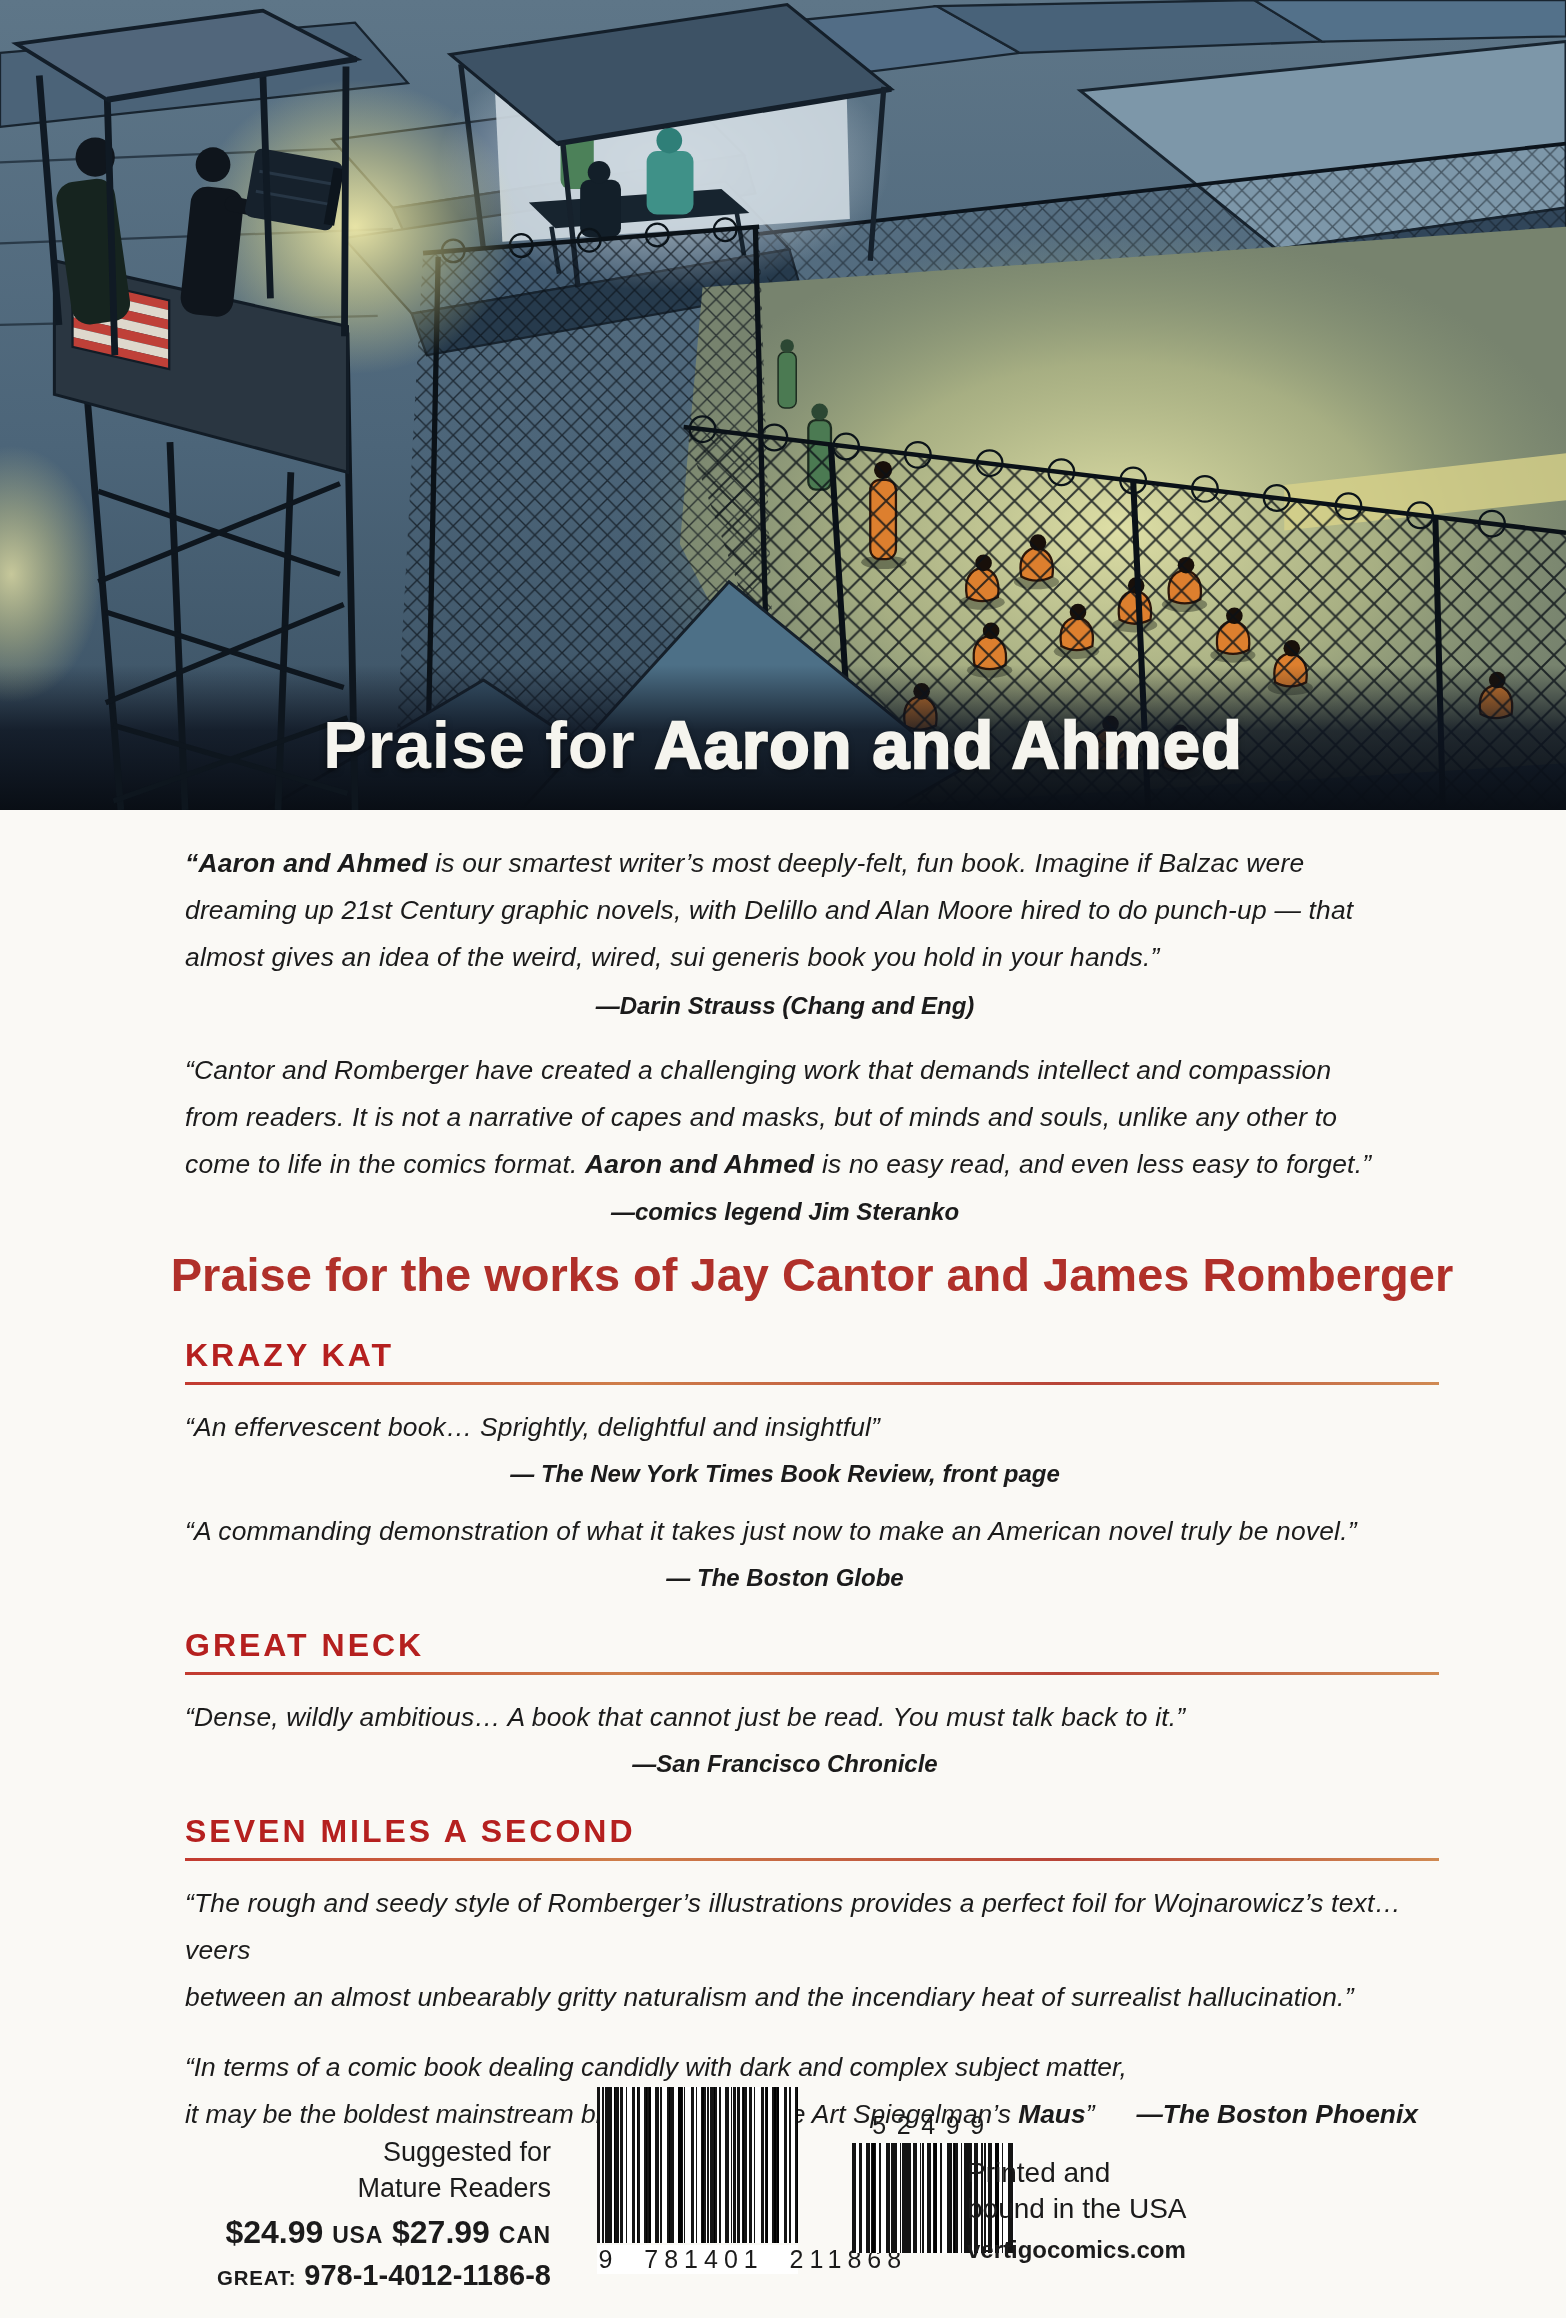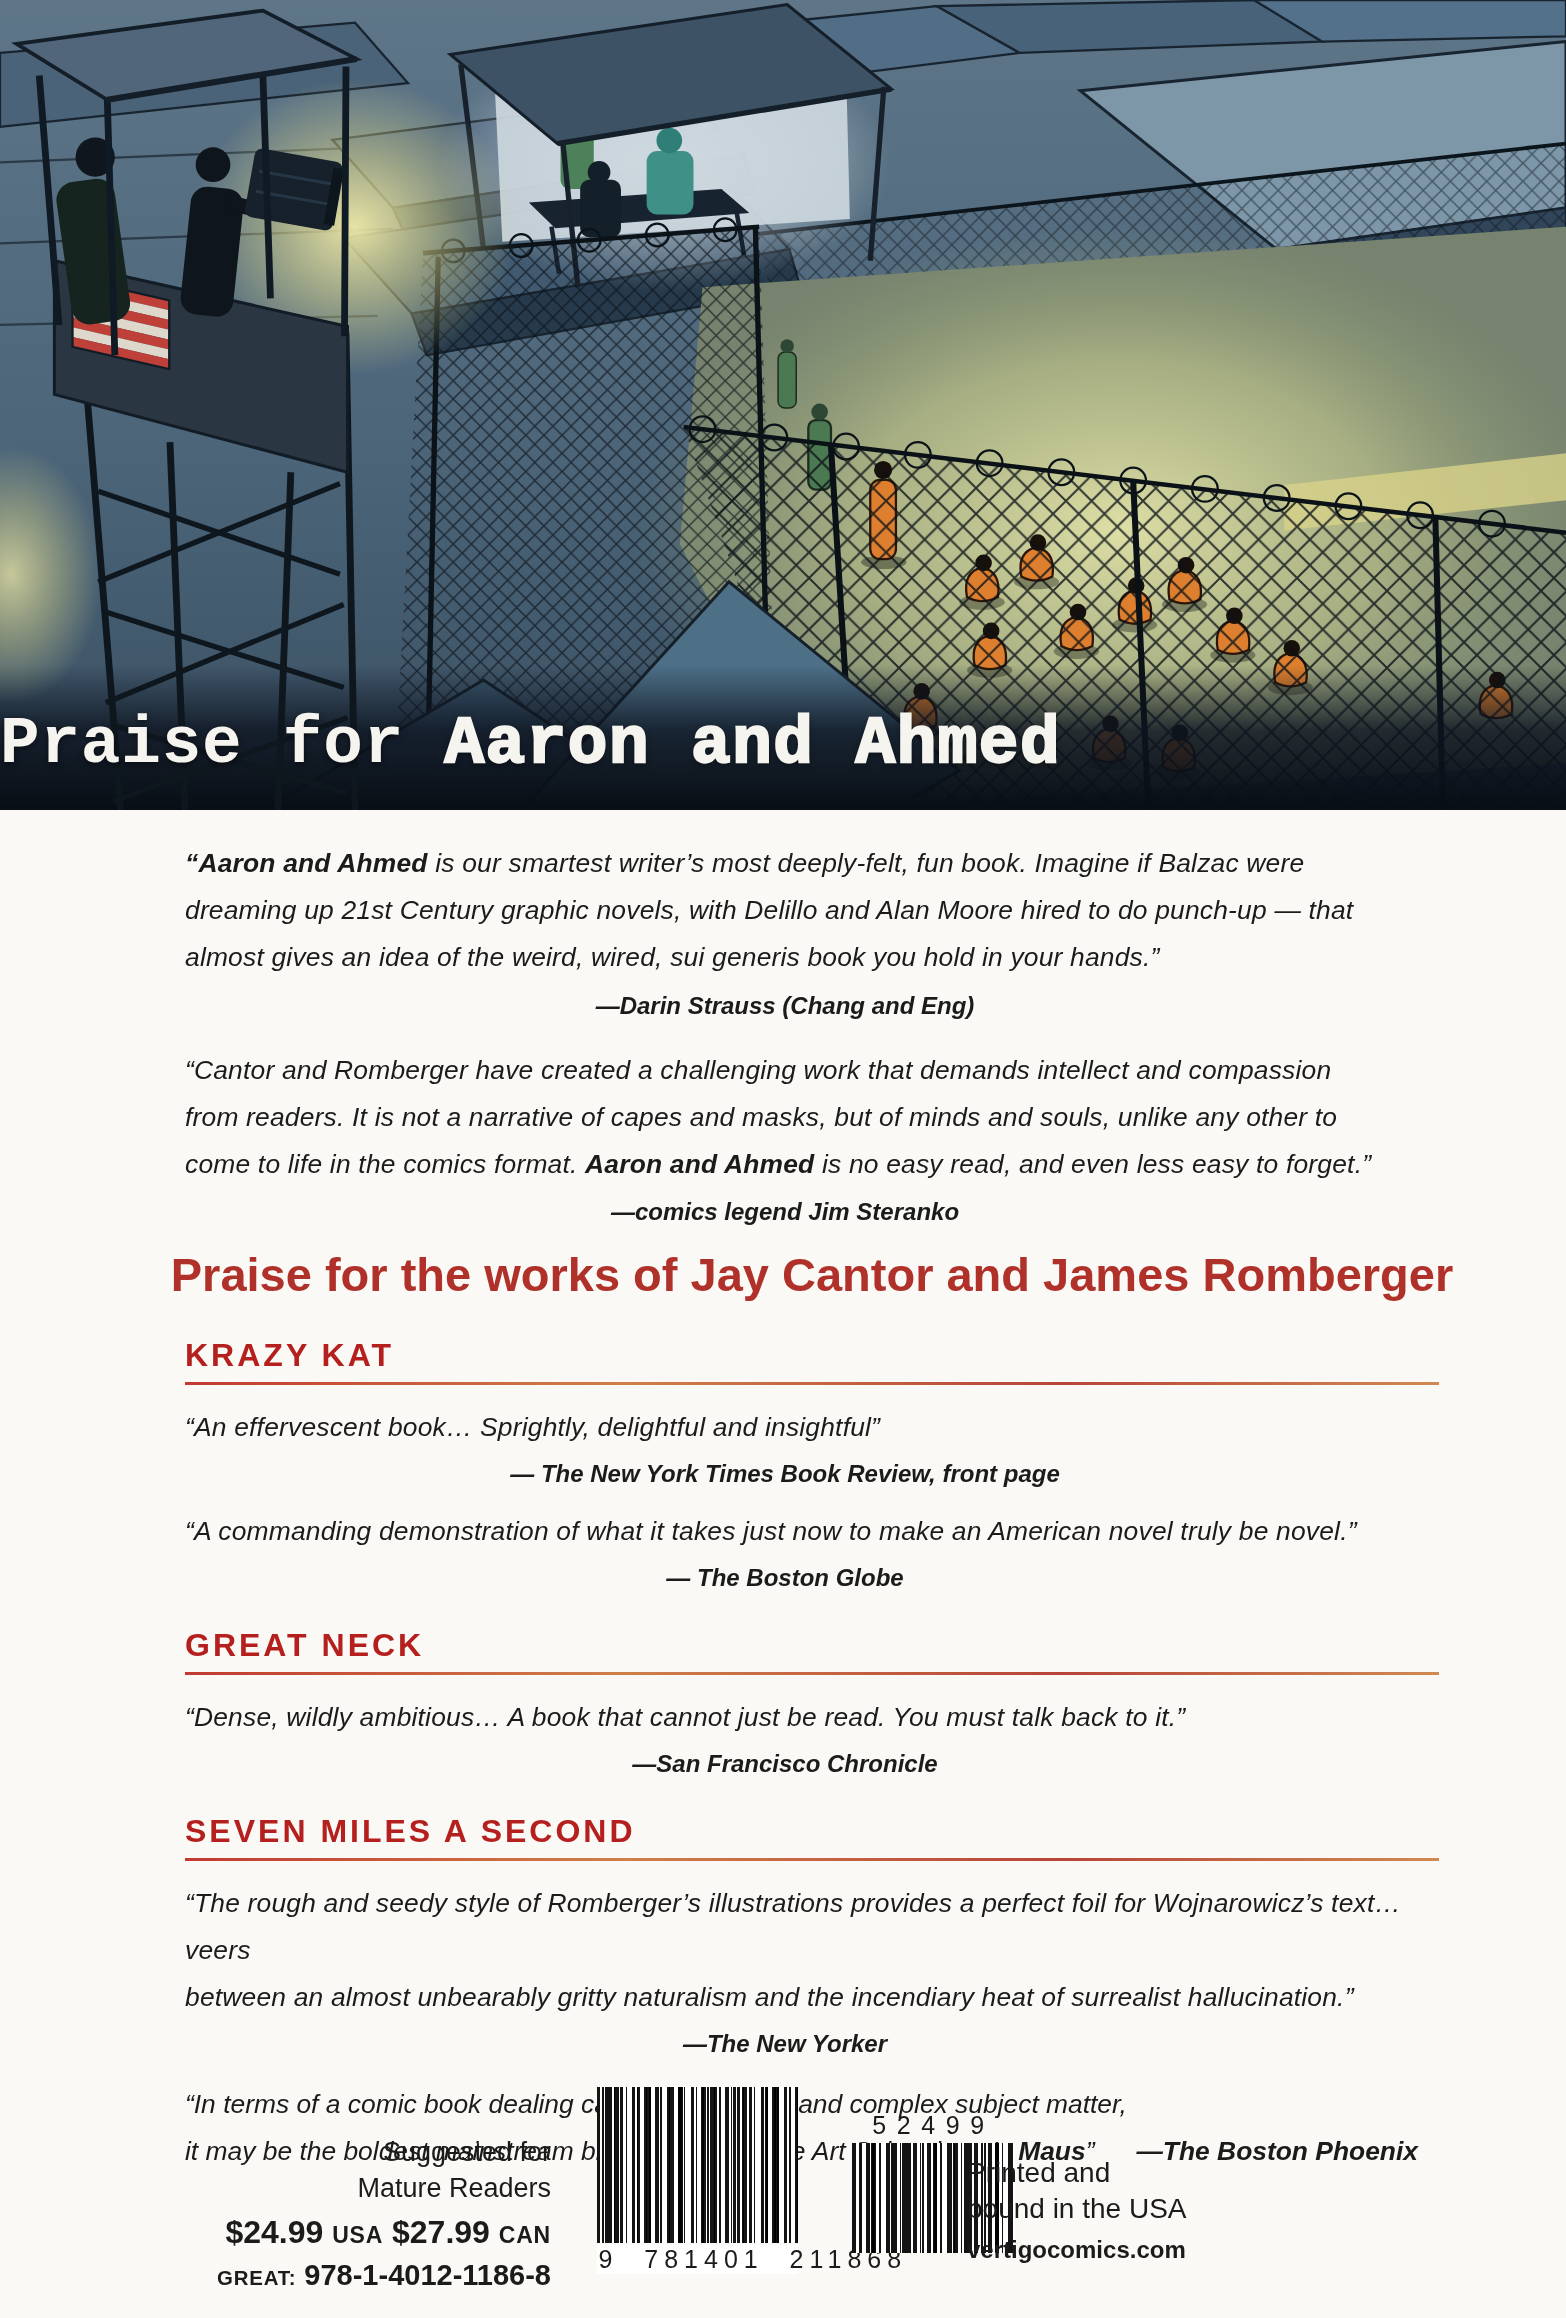--- a/index.html
+++ b/index.html
@@ -1,23 +1,23 @@
 <!DOCTYPE html>
 <html style="font-size:12px"><head>
 <meta charset="utf-8">
 <style>
   html,body{margin:0;padding:0;background:#e9e7e2;}
   .cover{position:relative;width:1566px;height:2319px;background:#faf9f5;overflow:hidden;
          font-family:"Liberation Sans",sans-serif;color:#1b1b1b;}
   
   .illo{position:absolute;top:0;left:0;width:1566px;height:810px;}
   .illo svg{display:block;width:100%;height:100%;}
-  .title-overlay{position:absolute;top:712px;left:0;width:1566px;
+  .title-overlay{position:absolute;top:712px;left:0;width:1566px;text-align:center;
       color:#f5f4ee;font-size:66px;font-weight:700;letter-spacing:0.8px;line-height:1;
-      text-shadow:0 2.3px 6px rgba(0,0,0,.55);white-space:nowrap;font-family:Liberation Mono, monospace;}
+      text-shadow:0 2.3px 6px rgba(0,0,0,.55);white-space:nowrap;}
   .title-overlay .book{-webkit-text-stroke:2.3px #f5f4ee;letter-spacing:1.5px;}
   
   .content{position:absolute;top:810px;left:185px;width:1254px;}
   .quote{font-style:italic;font-size:26.4px;line-height:1.78;white-space:pre-line;
          letter-spacing:0.2px;margin:0;}
   .quote b{font-weight:700;font-style:italic;}
   .attr{font-style:italic;font-weight:700;font-size:24px;text-align:center;
         margin:10.6px 54px 0 0;}
   .q1{margin-top:30px;}
   .q2{margin-top:27px;}
@@ -339,21 +339,20 @@
 
     <div class="section-title">GREAT NECK</div>
     <hr class="rule">
     <p class="quote sq">“Dense, wildly ambitious… A book that cannot just be read. You must talk back to it.”</p>
     <div class="attr sattr">—San Francisco Chronicle</div>
 
     <div class="section-title">SEVEN MILES A SECOND</div>
     <hr class="rule">
     <p class="quote sq">“The rough and seedy style of Romberger’s illustrations provides a perfect foil for Wojnarowicz’s text…veers
 between an almost unbearably gritty naturalism and the incendiary heat of surrealist hallucination.”</p>
-    <div class="attr sattr">—The New Yorker</div>
 
     <p class="maus-line"><span>“In terms of a comic book dealing candidly with dark and complex subject matter,
 it may be the boldest mainstream breakthrough since Art Spiegelman’s </span><b>Maus</b><span>”</span><span class="maus-attr">—The Boston Phoenix</span></p>
   </div>
 
   <div class="f-left">
     <div>Suggested for</div>
     <div>Mature Readers</div>
     <div class="f-price"><span>$24.99</span> <span class="cur">USA</span> <span>$27.99</span> <span class="cur">CAN</span></div>
     <div class="f-isbn"><span class="lbl">GREAT:</span> <span>978-1-4012-1186-8</span></div>

